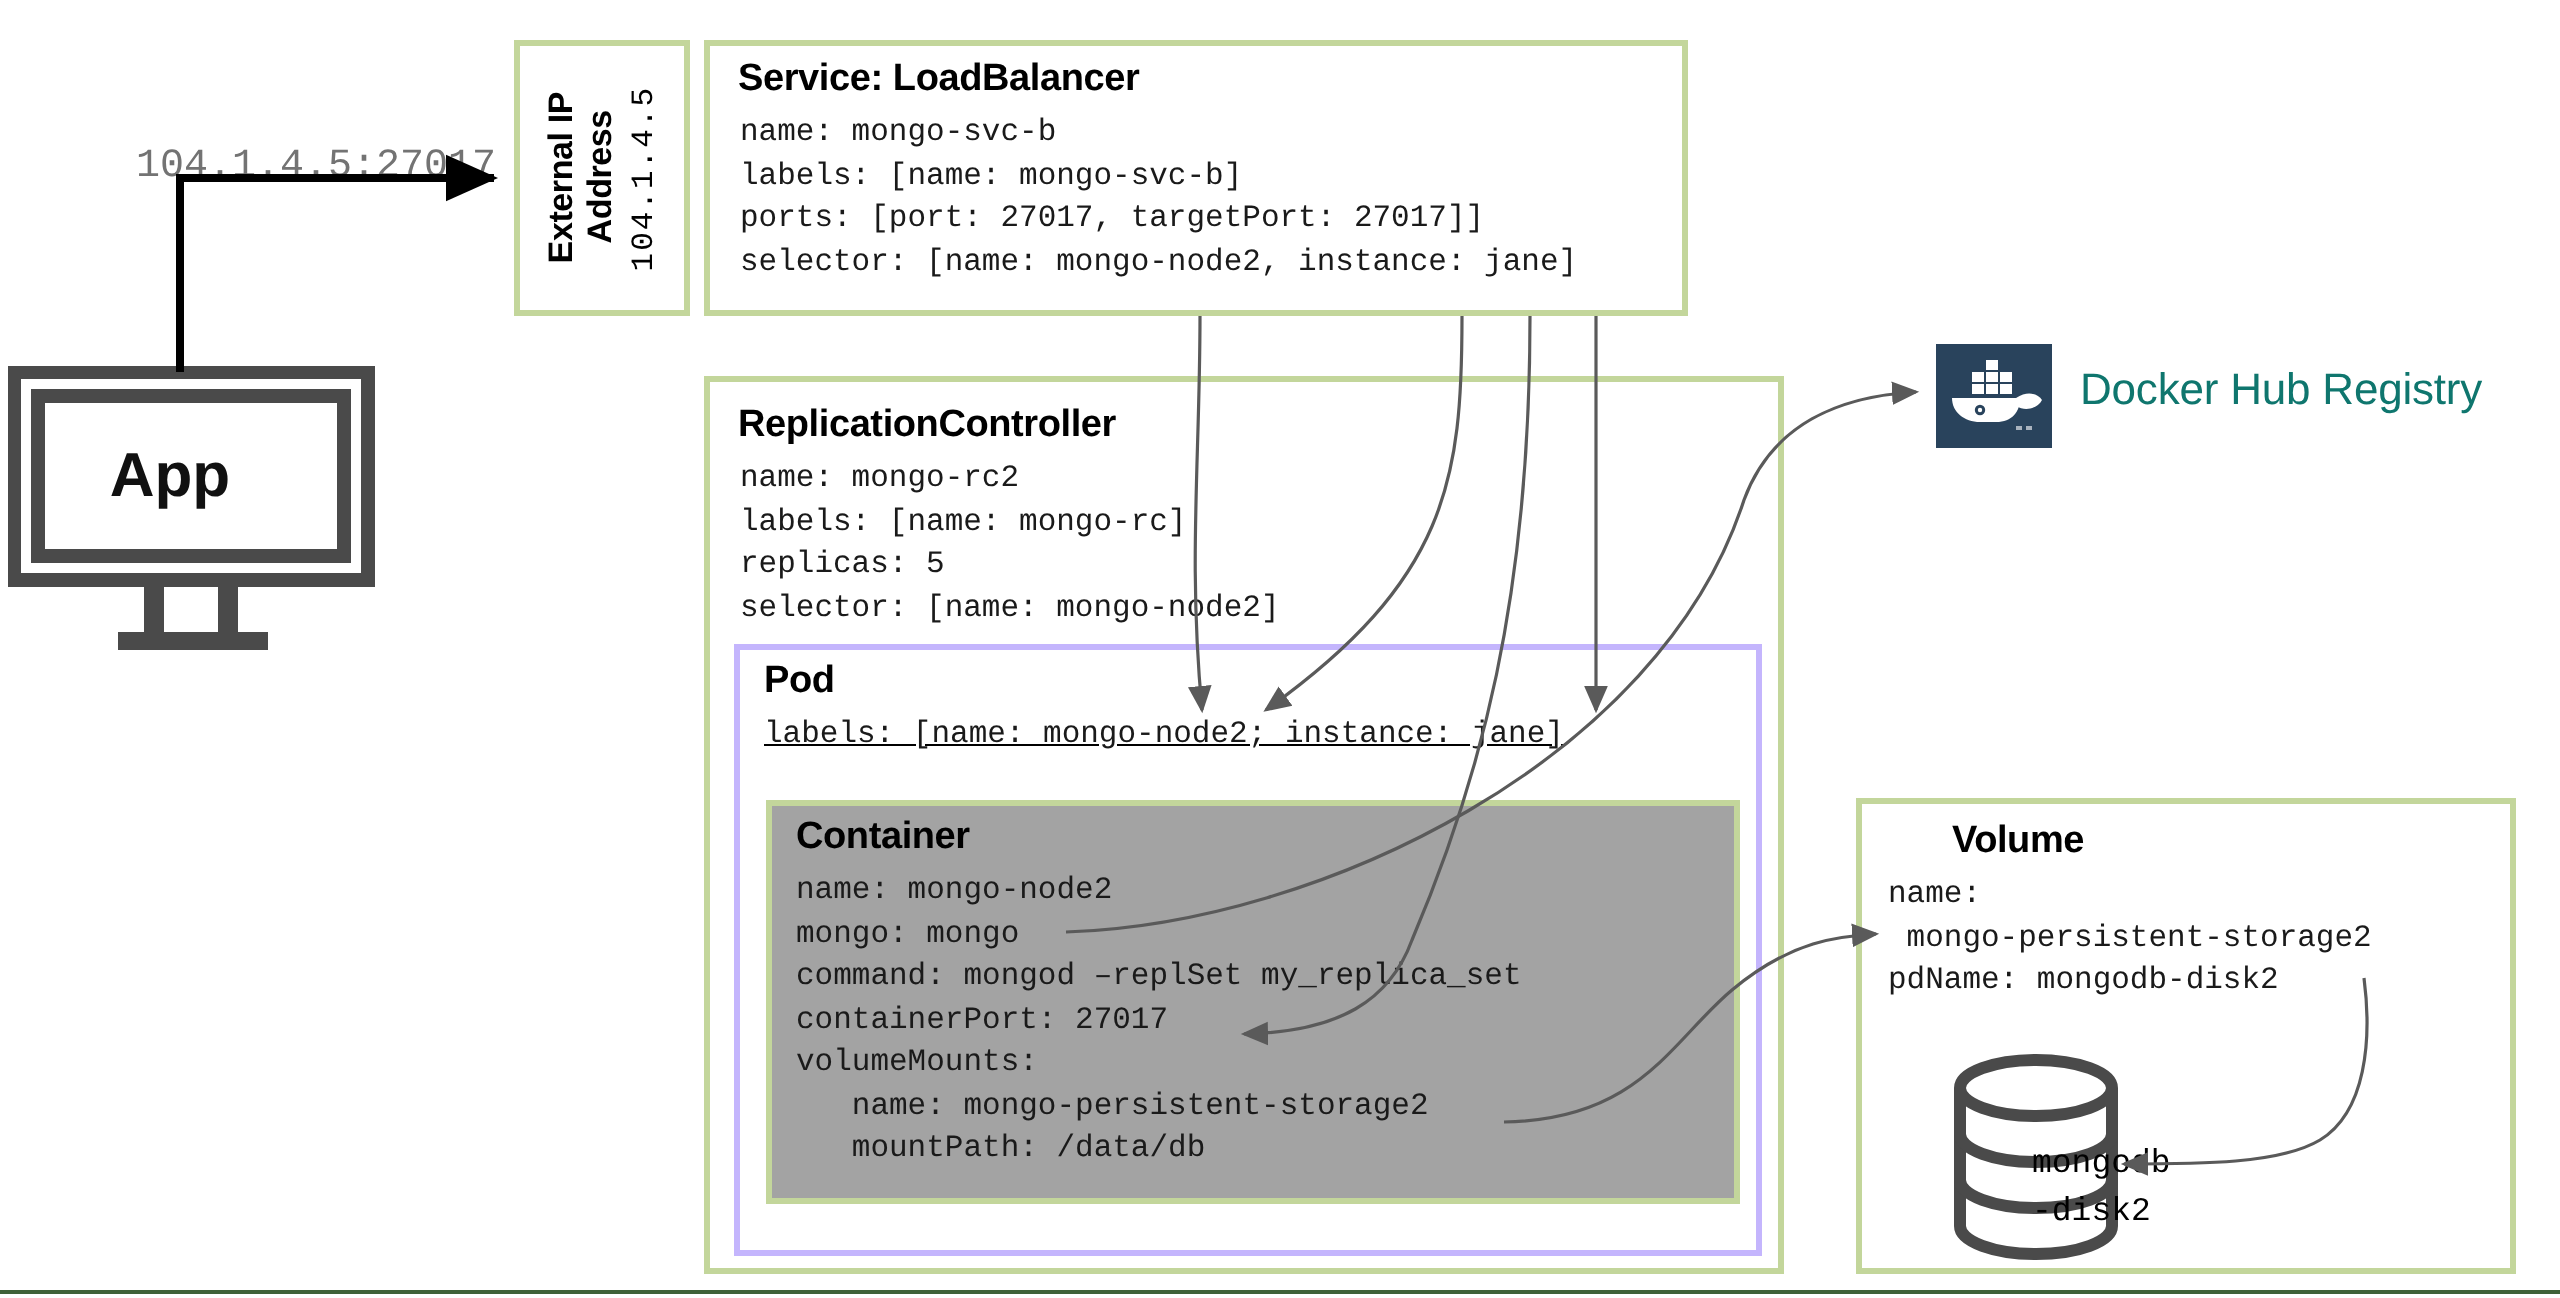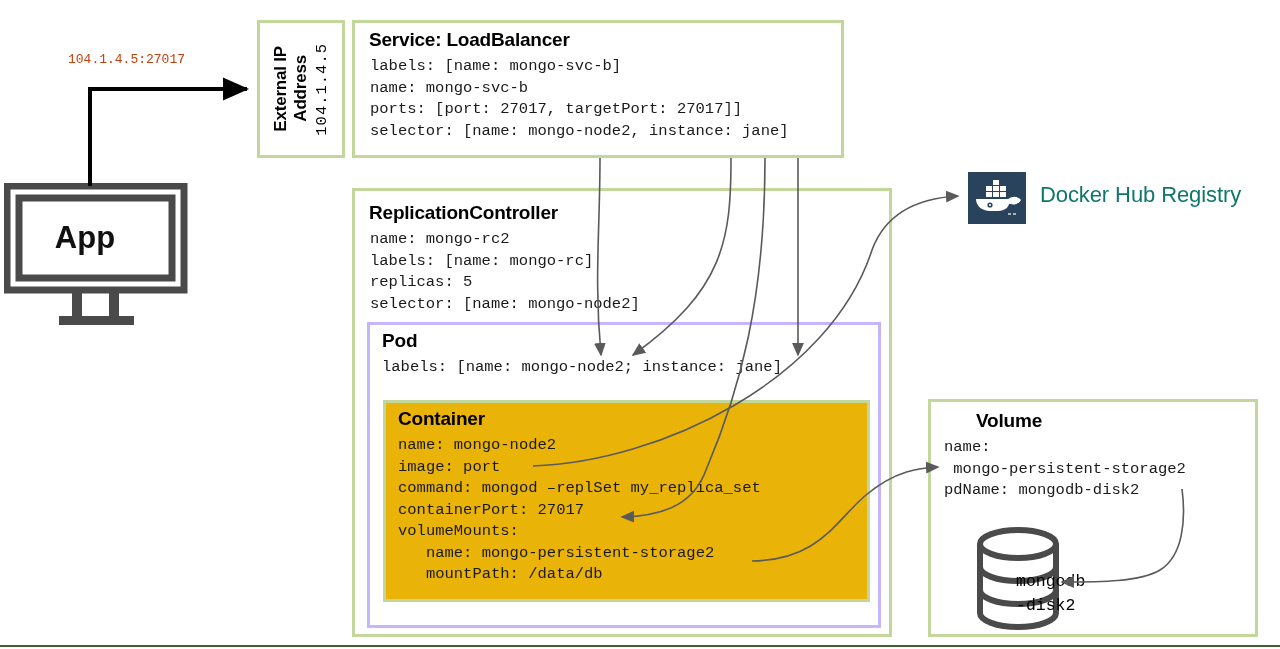--- a/index.html
+++ b/index.html
@@ -31,25 +31,25 @@
 
   
   #rc-box{left:352px;top:188px;width:540px;height:449px;}
   #rc-box > .ktitle{position:absolute;left:14px;top:12px;}
   #rc-box > .body{position:absolute;left:15px;top:38px;}
 
   
   #pod-box{left:12px;top:131px;width:514px;height:306px;position:absolute;
            border:3px solid #c4b5fd;background:#fff;box-sizing:border-box;}
   #pod-box > .ktitle{position:absolute;left:12px;top:6px;}
-  #pod-box > .body{position:absolute;left:12px;top:32px;}
+  #pod-box > .body{position:absolute;left:12px;top:32px;text-decoration:underline;}
 
   
   #container-box{left:13px;top:75px;width:487px;height:202px;position:absolute;
-                 border:3px solid #c3d69b;background:#eab308;box-sizing:border-box;}
+                 border:3px solid #c3d69b;background:#a3a3a3;box-sizing:border-box;}
   #container-box > .ktitle{position:absolute;left:12px;top:6px;}
   #container-box > .body{position:absolute;left:12px;top:32px;}
 
   
   #volume-box{left:928px;top:399px;width:330px;height:238px;}
   #volume-box .ktitle{position:absolute;left:13px;top:9px;margin-left:32px;}
   #volume-box .body{position:absolute;left:13px;top:35px;}
   #disk-icon{position:absolute;left:42px;top:125px;}
   #disk-label{position:absolute;left:85px;top:168px;
               font-family:"Liberation Mono",monospace;font-size:16.5px;line-height:24px;
@@ -61,22 +61,22 @@
             display:flex;align-items:center;justify-content:center;
             font-family:"Liberation Sans",sans-serif;font-weight:bold;font-size:31px;color:#111;}
 
   
   #docker-icon{position:absolute;left:968px;top:172px;width:58px;height:52px;
                background:#29435c;}
   #docker-label{position:absolute;left:1040px;top:182px;font-size:22px;
                 font-family:"Liberation Sans",sans-serif;color:#0f766e;letter-spacing:-0.1px;}
 
   
-  #ip-call-label{position:absolute;left:68px;top:52px;
-                 font-family:"Liberation Mono",monospace;font-size:13px;color:#c2410c;}
+  #ip-call-label{position:absolute;left:68px;top:72px;
+                 font-family:"Liberation Mono",monospace;font-size:20px;color:#737373;}
 
   
   #bottom-rule{position:absolute;left:0;top:645px;width:1280px;height:2px;background:#3f6138;}
 
   svg.overlay{position:absolute;left:0;top:0;width:1280px;height:649px;
               pointer-events:none;overflow:visible;}
 </style>
 </head>
 <body>
 
@@ -96,22 +96,22 @@
   <div class="kbox" id="external-ip-box">
     <div class="vert-wrap">
       <div class="vert bold"><span>External IP</span><br><span>Address</span></div>
       <div class="vert mono">104.1.4.5</div>
     </div>
   </div>
 
   <div class="kbox" id="service-box">
     <div class="ktitle">Service: LoadBalancer</div>
     <div class="body">
+      <div class="kline">name: mongo-svc-b</div>
       <div class="kline">labels: [name: mongo-svc-b]</div>
-      <div class="kline">name: mongo-svc-b</div>
       <div class="kline">ports: [port: 27017, targetPort: 27017]]</div>
       <div class="kline">selector: [name: mongo-node2, instance: jane]</div>
     </div>
   </div>
 
   <div class="kbox" id="rc-box">
     <div class="ktitle">ReplicationController</div>
     <div class="body">
       <div class="kline">name: mongo-rc2</div>
       <div class="kline">labels: [name: mongo-rc]</div>
@@ -122,21 +122,21 @@
     <div id="pod-box">
       <div class="ktitle">Pod</div>
       <div class="body">
         <div class="kline">labels: [name: mongo-node2; instance: jane]</div>
       </div>
 
       <div id="container-box">
         <div class="ktitle">Container</div>
         <div class="body">
           <div class="kline">name: mongo-node2</div>
-          <div class="kline">image: port</div>
+          <div class="kline">mongo: mongo</div>
           <div class="kline">command: mongod –replSet my_replica_set</div>
           <div class="kline">containerPort: 27017</div>
           <div class="kline">volumeMounts:</div>
           <div class="kline">   name: mongo-persistent-storage2</div>
           <div class="kline">   mountPath: /data/db</div>
         </div>
       </div>
     </div>
   </div>
 

